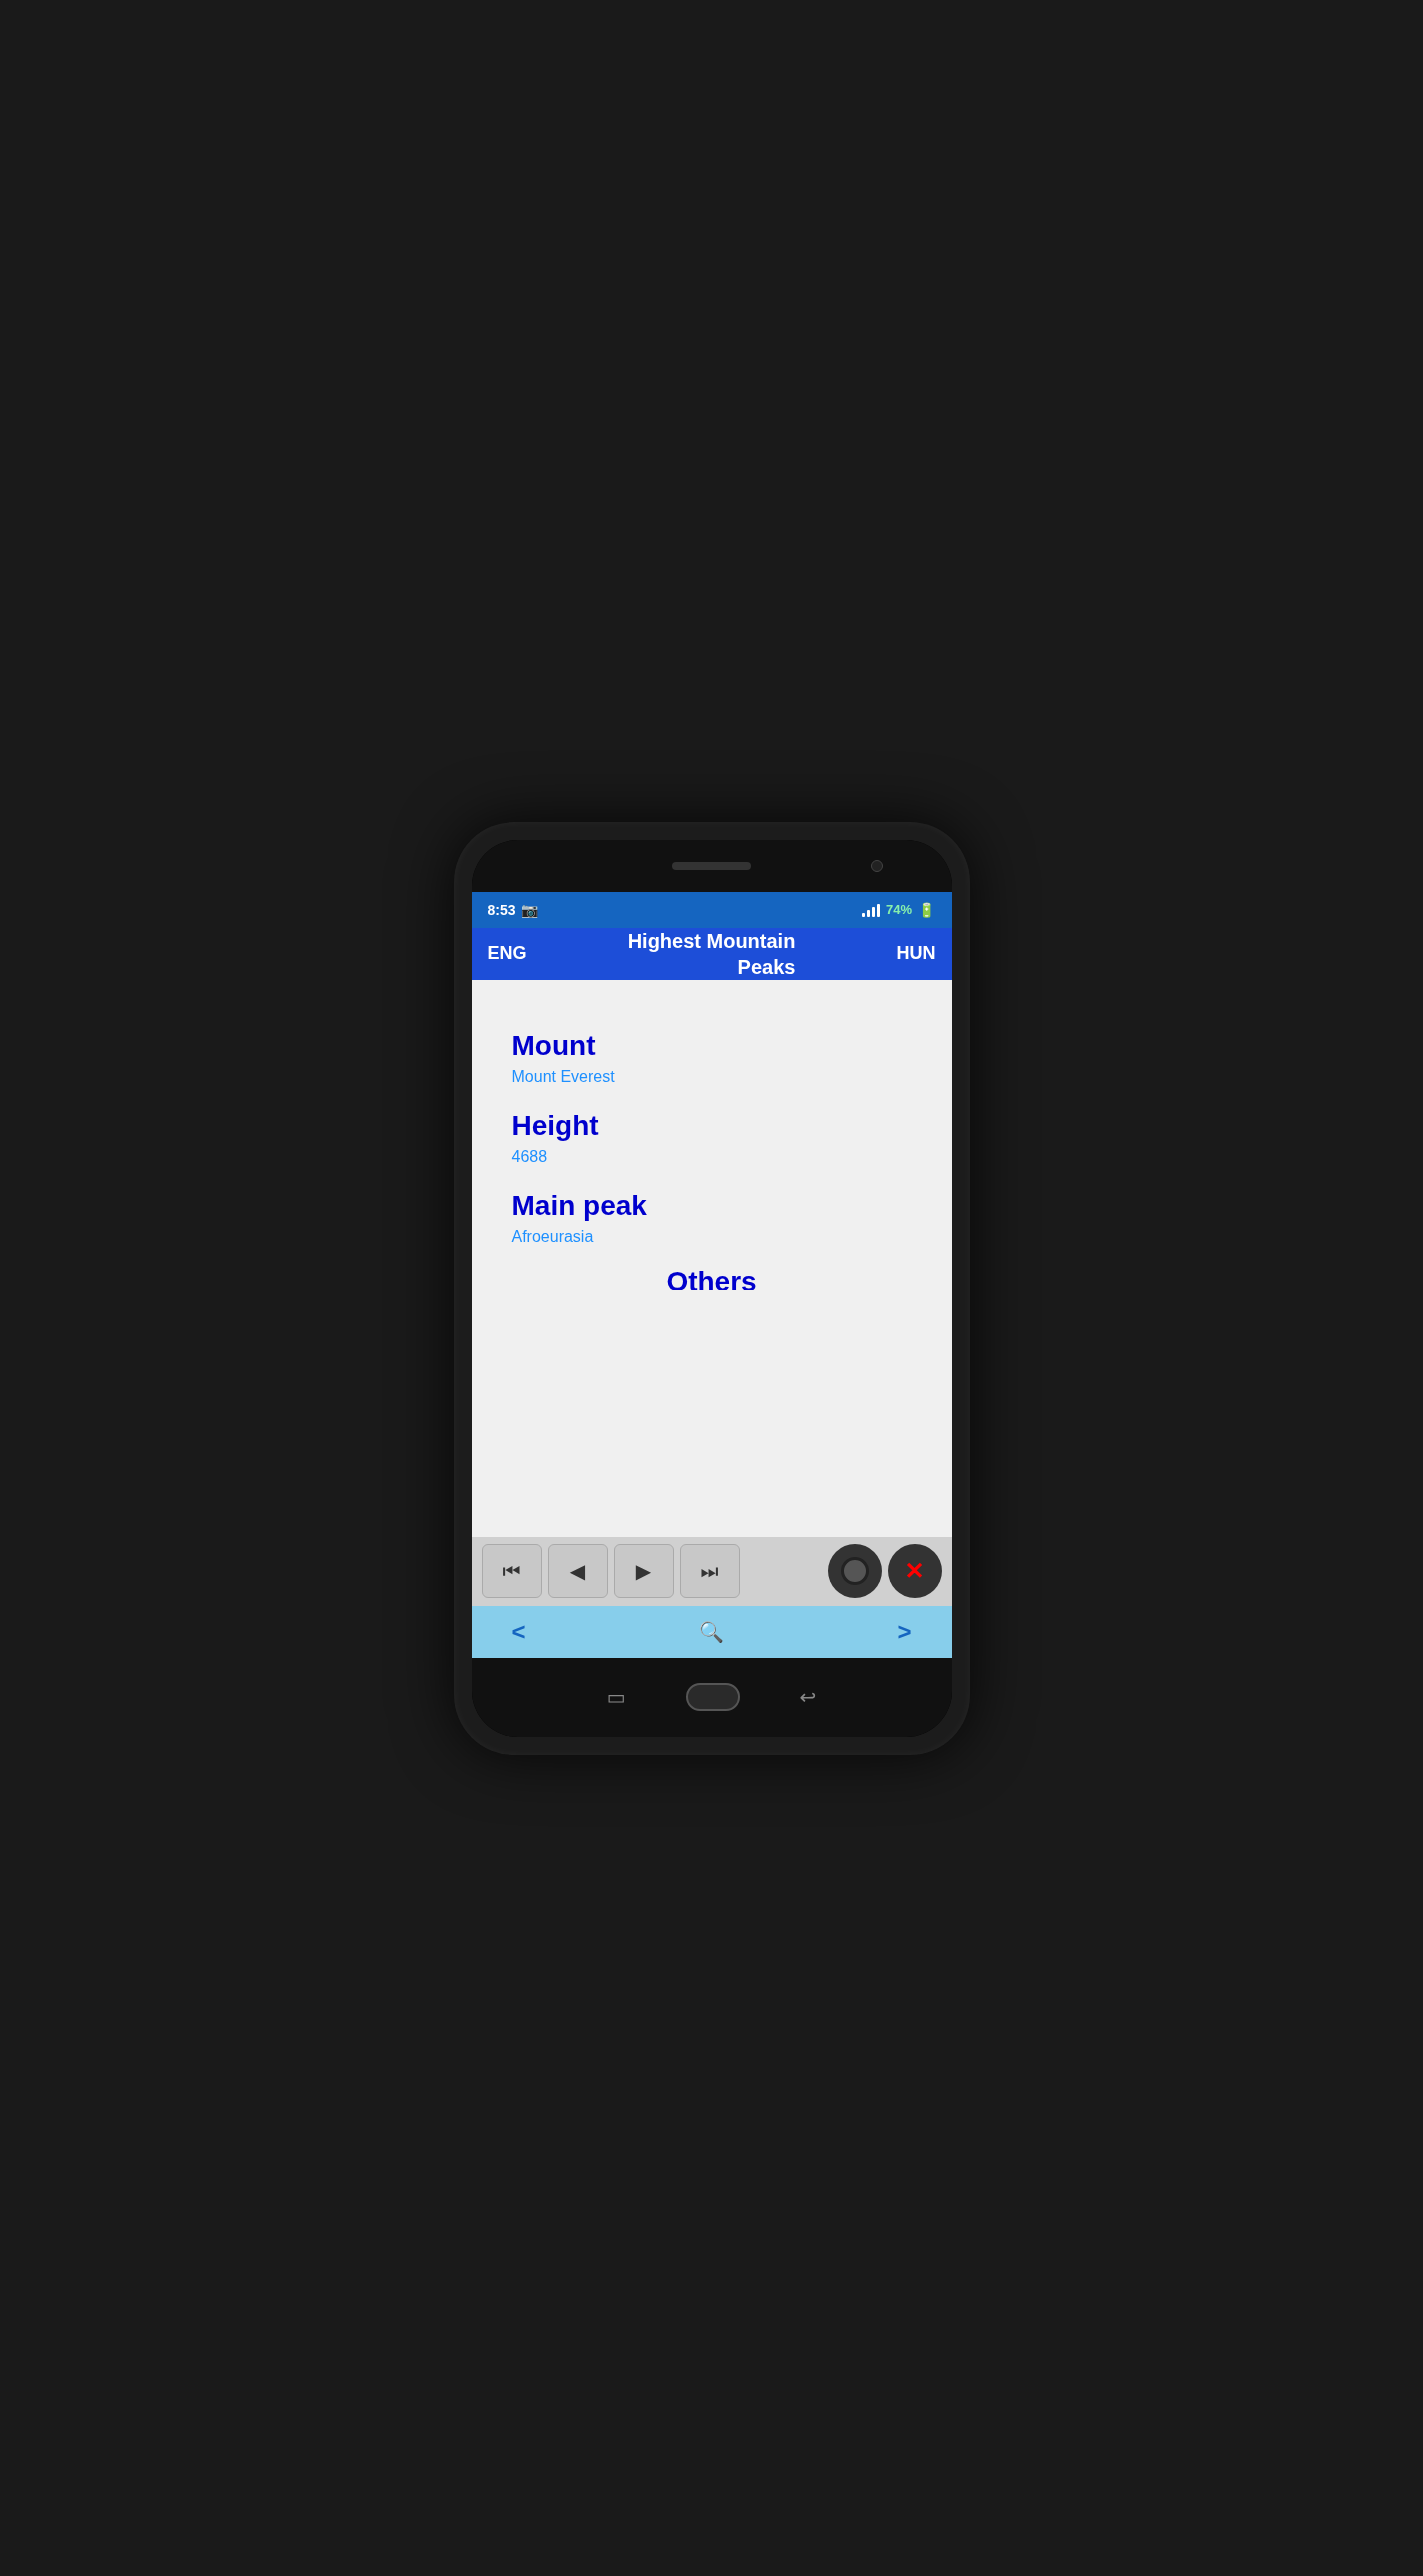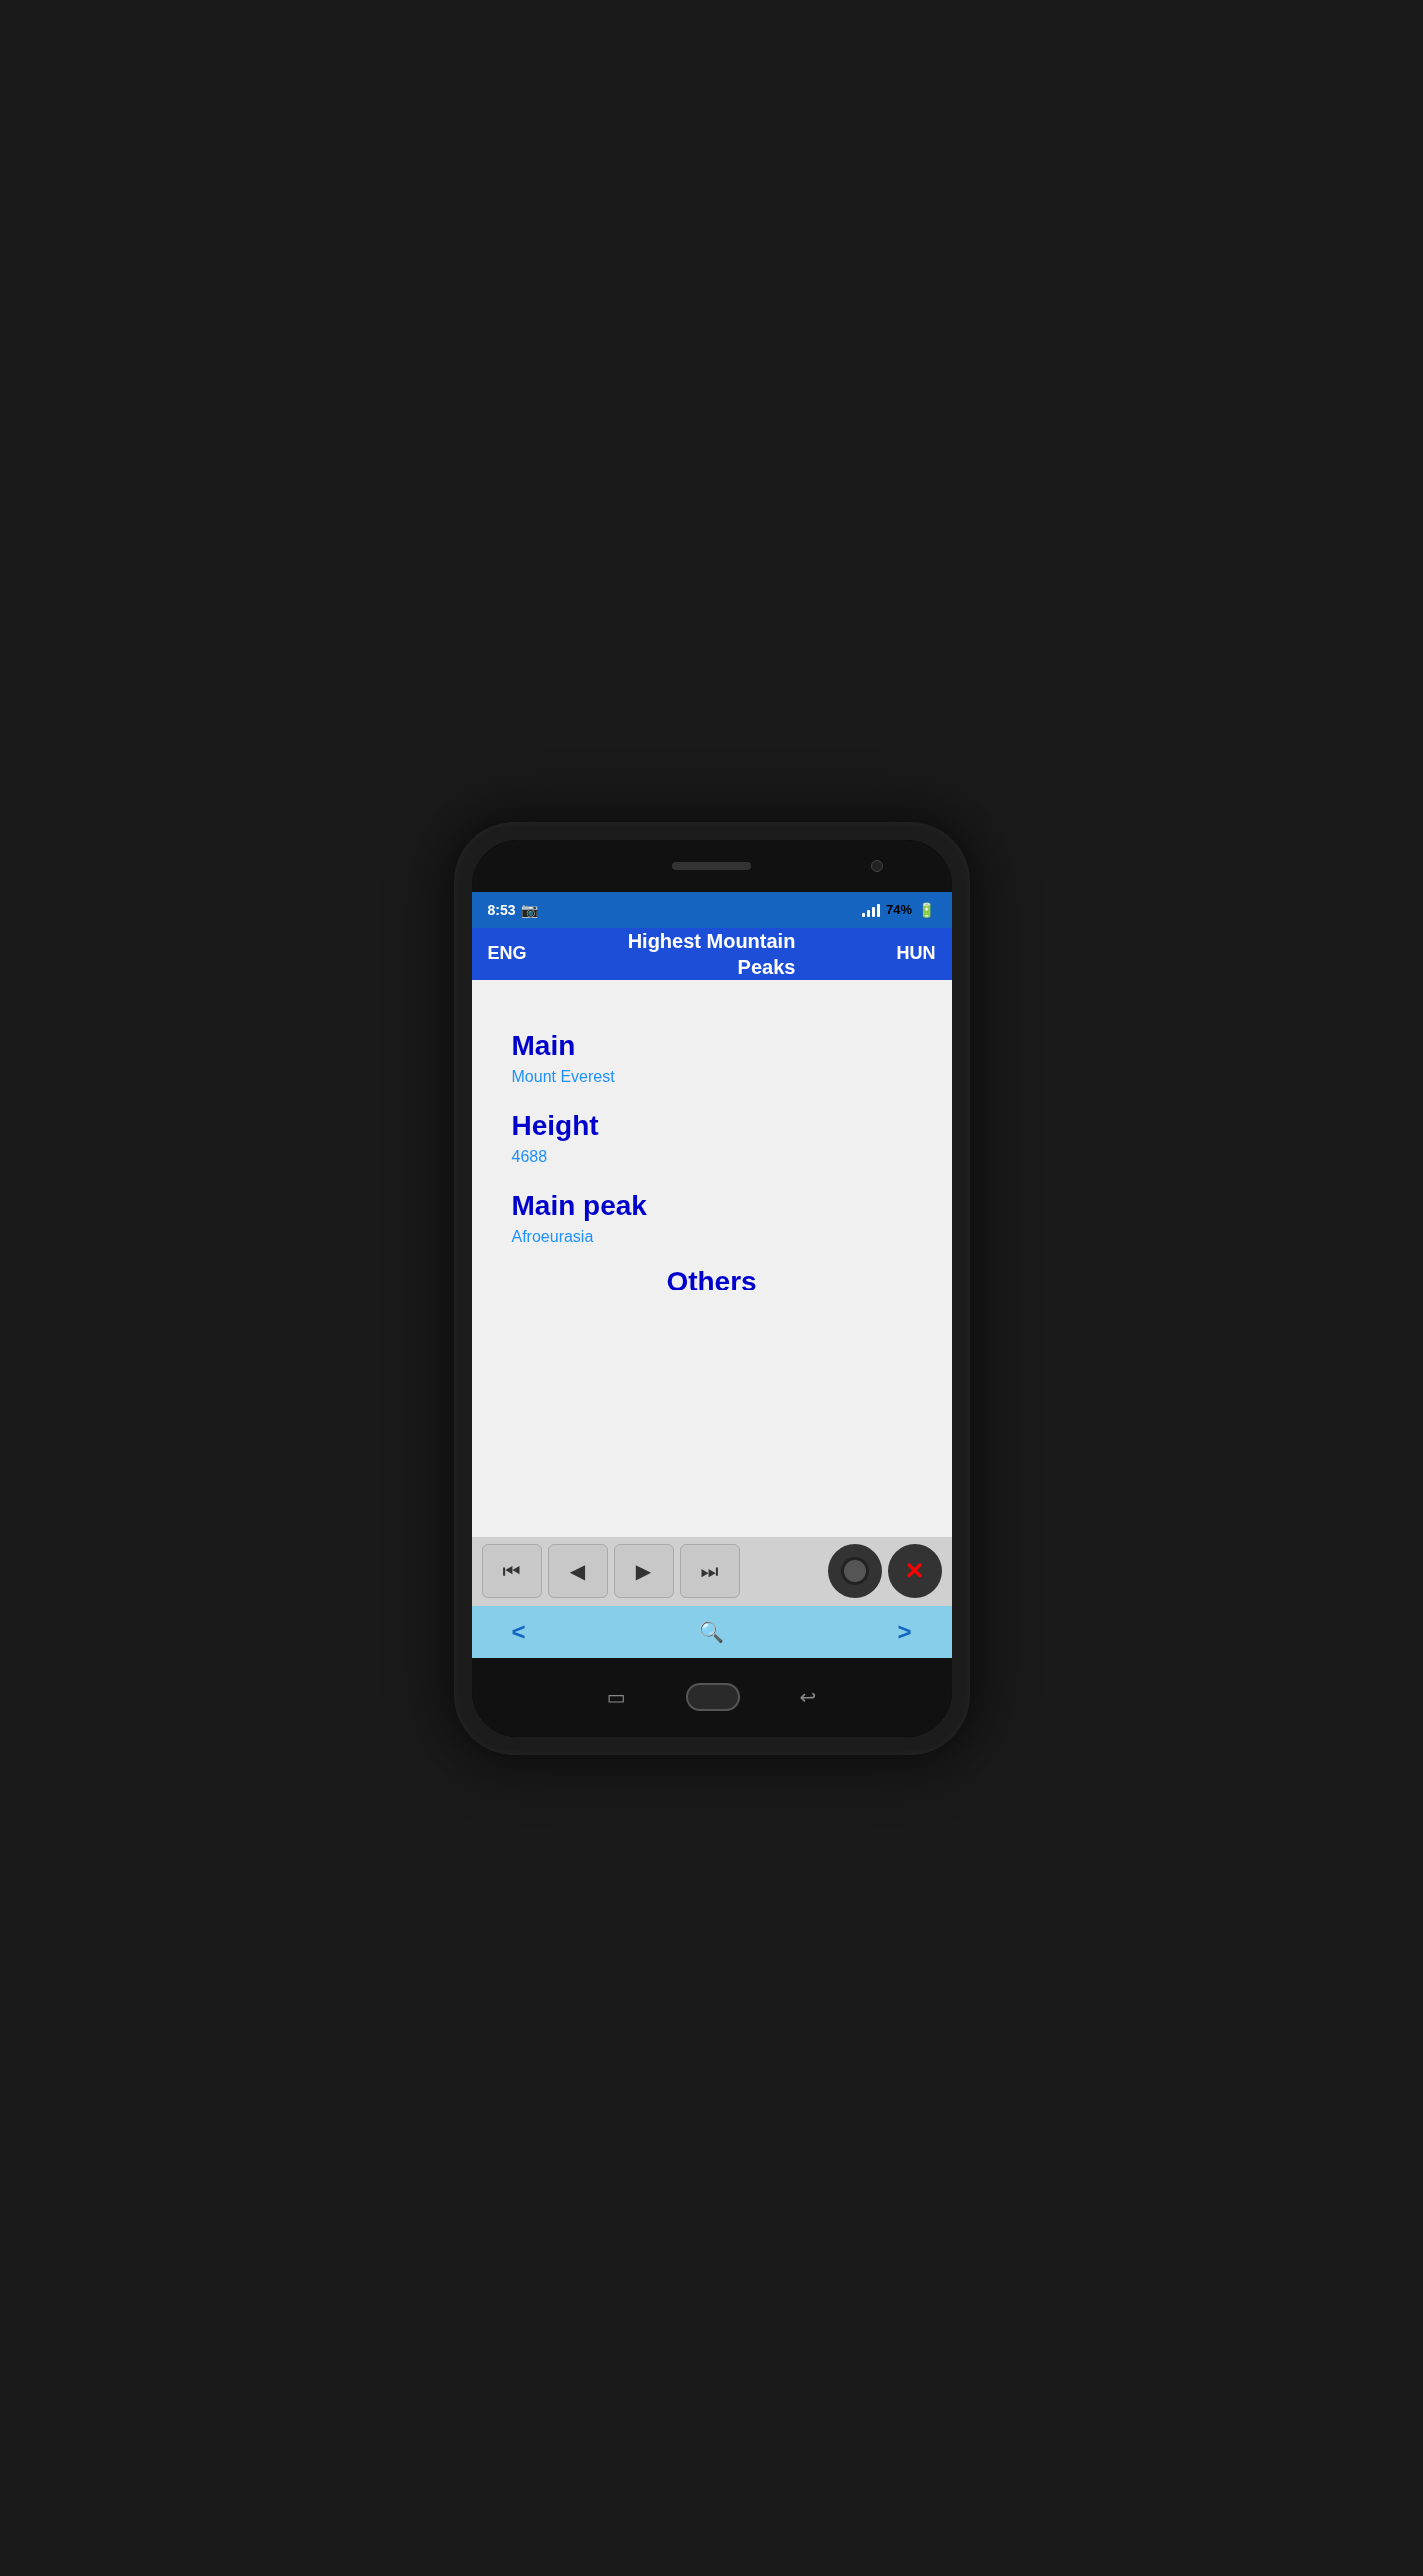--- a/index.html
+++ b/index.html
@@ -78,21 +78,21 @@
       gap: 6px;
       color: white;
       font-size: 14px;
       font-weight: bold;
     }
 
     .status-right {
       display: flex;
       align-items: center;
       gap: 6px;
-      color: #000000;
+      color: #86efac;
       font-size: 13px;
       font-weight: bold;
     }
 
     .signal-bars {
       display: flex;
       align-items: flex-end;
       gap: 2px;
       height: 14px;
     }
@@ -291,21 +291,21 @@
       <div class="header-title">
         <span style="white-space:pre-line;">Highest Mountain
 Peaks</span>
       </div>
       <span class="header-lang">HUN</span>
     </div>
 
     <div class="content-area">
 
       <div>
-        <div class="field-label">Main</div>
+        <div class="field-label">Mount</div>
         <div class="field-value">Mount Everest</div>
       </div>
 
 
       <div>
         <div class="field-label">Height</div>
         <div class="field-value">4688</div>
       </div>
 
       <div>

